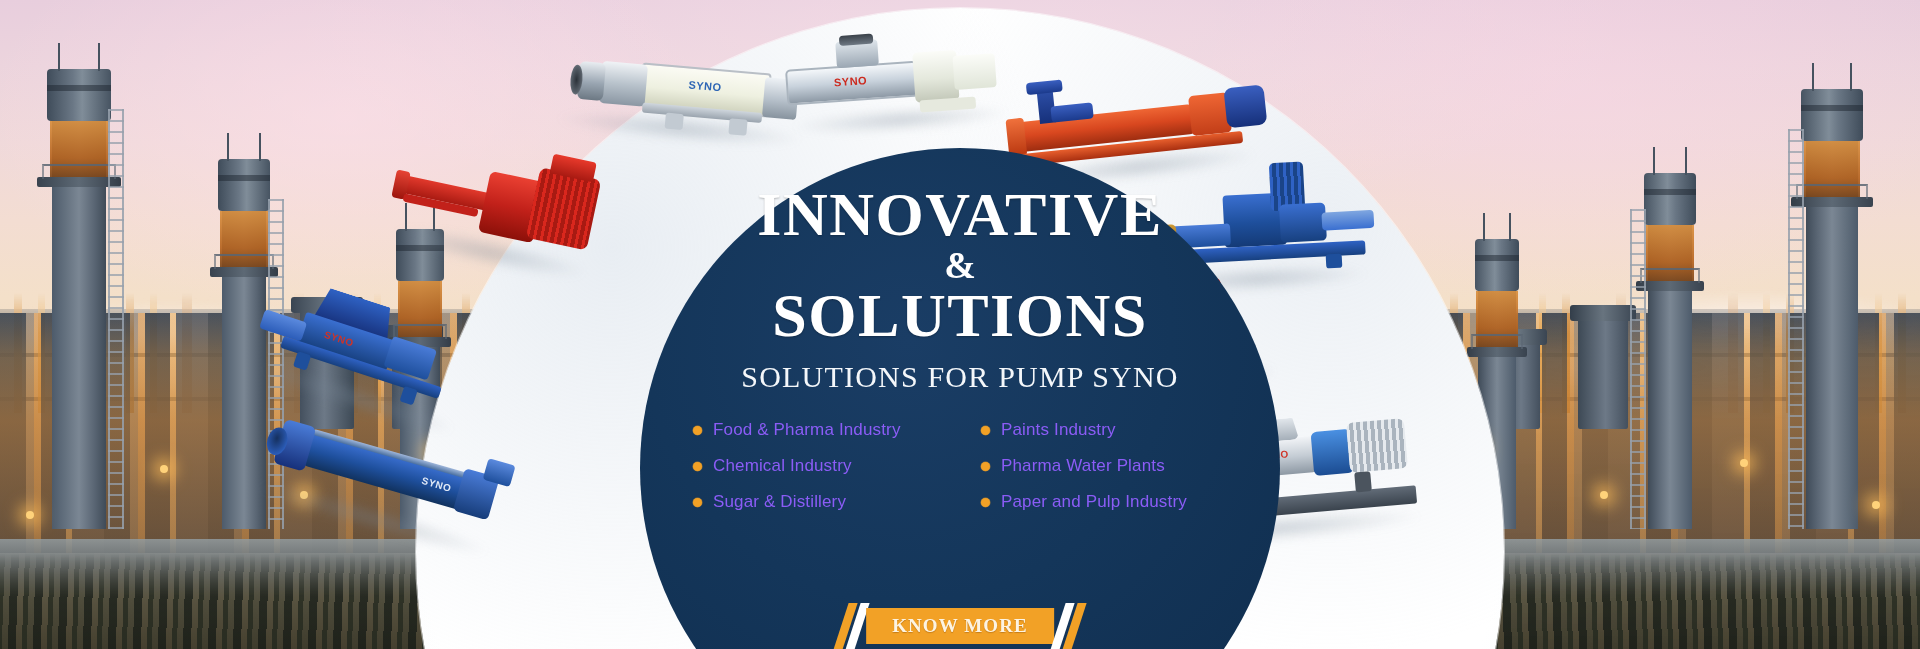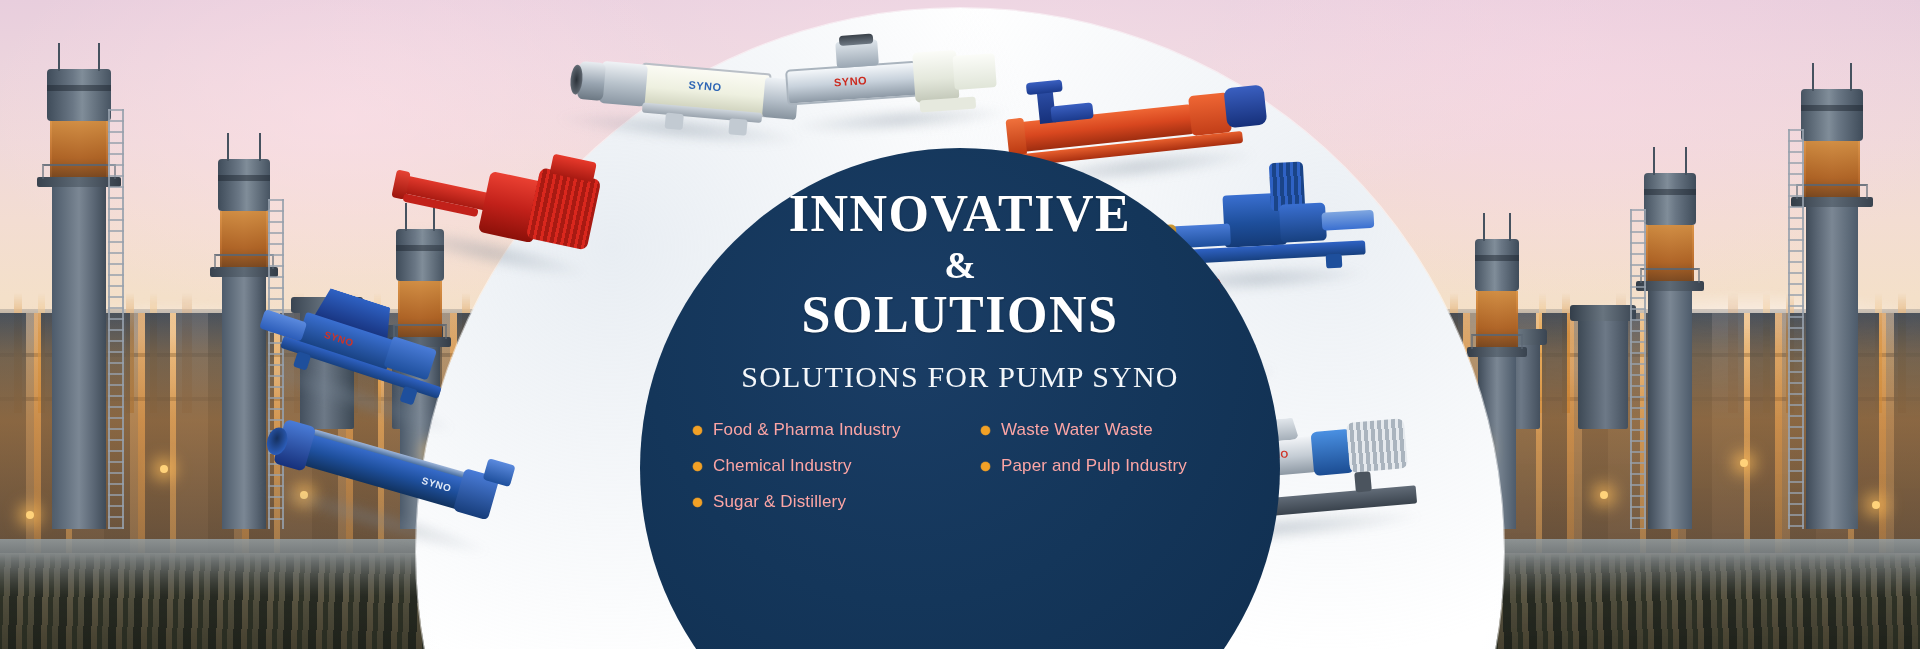--- a/index.html
+++ b/index.html
@@ -173,21 +173,21 @@
     letter-spacing:.5px;
   }
 
   
   .content{
     position:absolute;left:50%;transform:translateX(-50%);
     top:186px;width:620px;text-align:center;color:#fff;z-index:40;
   }
   .h1{
     font-family:"Liberation Serif", serif;font-weight:bold;
-    font-size:52px;line-height:56px;letter-spacing:1.5px;color:#ffffff;
+    font-size:62px;line-height:56px;letter-spacing:1.5px;color:#ffffff;
     text-shadow:0 1px 2px rgba(0,0,0,.25);
   }
   .amp{
     font-family:"Liberation Serif", serif;font-weight:bold;
     font-size:38px;line-height:42px;margin:2px 0 1px;color:#fff;
   }
   .h2{
     font-family:"Liberation Serif", serif;font-weight:normal;
     font-size:30px;line-height:40px;letter-spacing:1.2px;
     margin-top:14px;color:#f4f7fa;
@@ -197,21 +197,21 @@
     padding-left:16px;
   }
   .col{display:flex;flex-direction:column;gap:14px;width:262px;}
   .li{display:flex;align-items:center;gap:11px;text-align:left;}
   .dot{
     width:9px;height:9px;border-radius:50%;background:#f2a126;flex:0 0 9px;
     box-shadow:0 0 0 .5px rgba(242,161,38,.6);
   }
   .li span.txt{
     font-family:"Liberation Sans", sans-serif;
-    font-size:17px;line-height:22px;color:#fca5a5;letter-spacing:.15px;
+    font-size:17px;line-height:22px;color:#8b5cf6;letter-spacing:.15px;
     white-space:nowrap;
   }
 
   
   .cta-wrap{
     position:absolute;left:50%;transform:translateX(-50%);
     bottom:0px;display:flex;align-items:center;z-index:45;
   }
   .cta{
     position:relative;display:flex;align-items:center;justify-content:center;
@@ -511,24 +511,41 @@
           <span class="txt">Chemical Industry</span>
         </div>
         <div class="li">
           <span class="dot"></span>
           <span class="txt">Sugar &amp; Distillery</span>
         </div>
       </div>
       <div class="col">
         <div class="li">
           <span class="dot"></span>
-          <span class="txt">Waste Water Waste</span>
+          <span class="txt">Paints Industry</span>
+        </div>
+        <div class="li">
+          <span class="dot"></span>
+          <span class="txt">Pharma Water Plants</span>
         </div>
         <div class="li">
           <span class="dot"></span>
           <span class="txt">Paper and Pulp Industry</span>
         </div>
       </div>
     </div>
   </div>
 
+  <div class="cta-wrap">
+    <div class="slash-group left">
+      <div class="slash sl-o"></div>
+      <div class="slash sl-w"></div>
+    </div>
+    <div class="cta">
+      <span class="label">KNOW MORE</span>
+    </div>
+    <div class="slash-group right">
+      <div class="slash sl-w"></div>
+      <div class="slash sl-o"></div>
+    </div>
+  </div>
 
 </div>
 
 </body></html>

